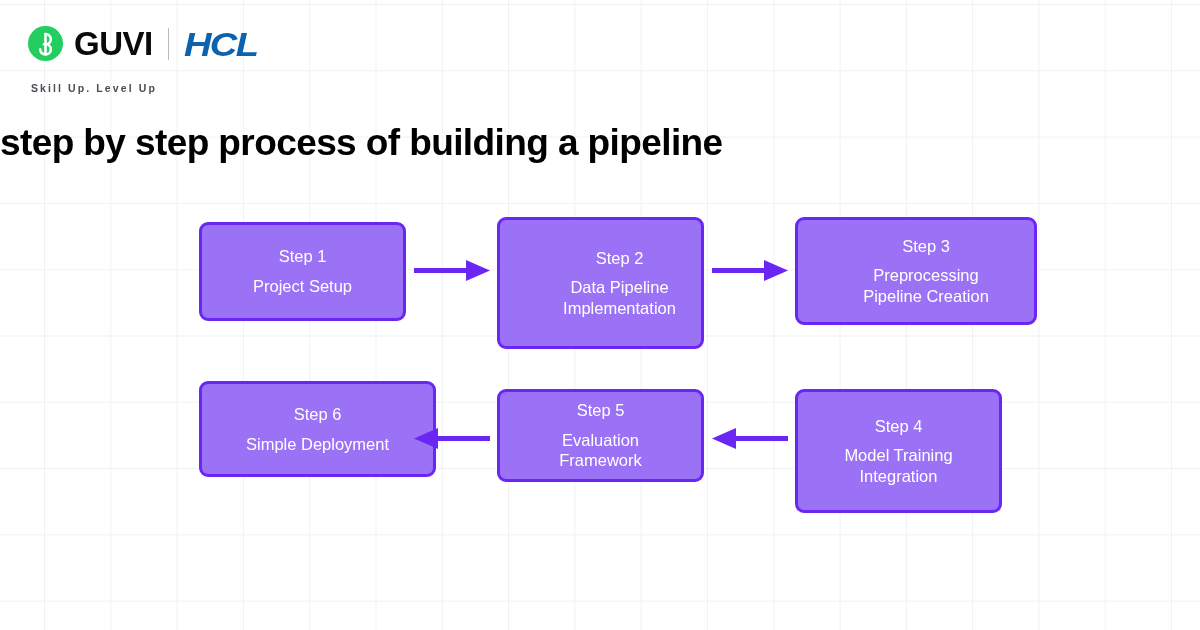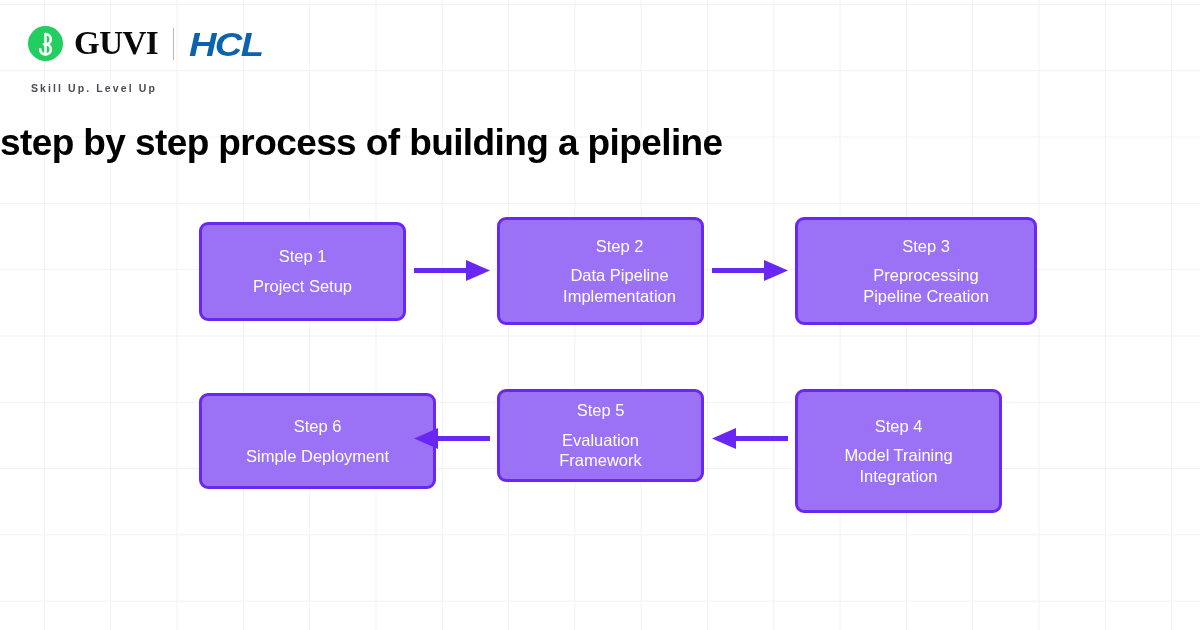--- a/index.html
+++ b/index.html
@@ -33,21 +33,21 @@
 
   .guvi-mark{
     width:35px; height:35px; border-radius:50%;
     background:#21ce5f;
     display:flex; align-items:center; justify-content:center;
     flex:0 0 auto;
   }
   .guvi-wordmark{
     font-size:33px; font-weight:bold; color:#0a0a0a;
     letter-spacing:-0.5px; line-height:1;
-    font-family:Liberation Serif, serif;
+    font-family:Liberation Sans, sans-serif;
   }
   .brand-divider{
     width:1px; height:32px; background:#b9b9bf; margin:0 4px;
   }
   .hcl-wordmark{
     font-size:34px; font-weight:bold; font-style:italic;
     color:#0b63ad; letter-spacing:-1.5px; line-height:1;
     transform:scaleX(1.12); transform-origin:left center;
     font-family:"Liberation Sans", sans-serif;
   }
@@ -74,26 +74,26 @@
     display:flex; flex-direction:column;
     align-items:center; justify-content:center;
     color:#ffffff; text-align:center;
     padding:6px 10px;
   }
   .step-label{ font-size:16.5px; line-height:1.25; margin-bottom:9px; }
   .step-desc { font-size:16.5px; line-height:1.25; white-space:pre-line; }
 
   
   #step-box-1{ left:199px; top:222px; width:207px; height:99px; }
-  #step-box-2{ left:497px; top:217px; width:207px; height:108px;padding-left:48px; }
+  #step-box-2{ left:497px; top:217px; width:207px; height:132px;padding-left:48px; }
   #step-box-3{ left:795px; top:217px; width:242px; height:108px;padding-left:30px; }
   
   #step-box-4{ left:795px; top:389px; width:207px; height:124px; }
   #step-box-5{ left:497px; top:389px; width:207px; height:93px; }
-  #step-box-6{ left:199px; top:393px; width:237px; height:96px; }
+  #step-box-6{ left:199px; top:381px; width:237px; height:96px; }
 
   
   .arrow{ position:absolute; }
   .arrow svg{ display:block; }
   #arrow-1-2{ left:414px; top:258px; }
   #arrow-2-3{ left:712px; top:258px; }
   #arrow-4-5{ left:712px; top:426px; }
   #arrow-5-6{ left:414px; top:426px; }
 </style>
 </head>

